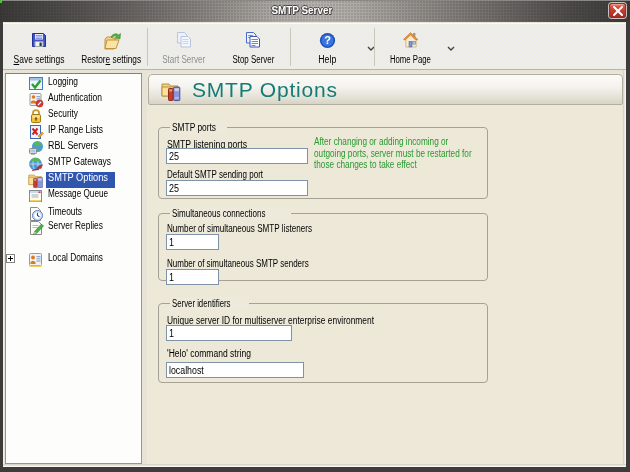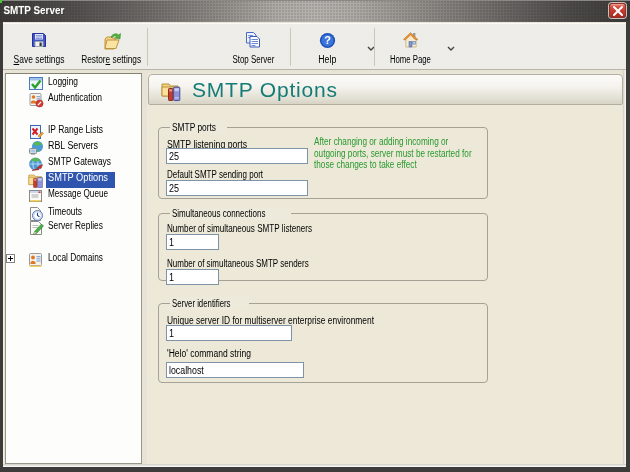--- a/index.html
+++ b/index.html
@@ -5,21 +5,21 @@
 * { margin:0; padding:0; box-sizing:border-box; }
 html,body { width:630px; height:472px; overflow:hidden; }
 body { font-family:"Liberation Sans",sans-serif; font-size:10px; color:#000; background:#3e3c3a; position:relative; }
 .abs { position:absolute; }
 .cx { display:inline-block; transform-origin:0 50%; white-space:nowrap; }
 .cxc { display:inline-block; transform-origin:50% 50%; white-space:nowrap; }
 #titlebar { left:0; top:0; width:630px; height:22px;
   background-image:radial-gradient(circle at 1px 1px,rgba(20,18,16,0.18) 0.6px,rgba(0,0,0,0) 0.9px),linear-gradient(90deg,#3b3938 0%,#4e4c4a 10%,#6a6765 22%,#8d8a86 34%,#aeaba7 44%,#b5b2ae 50%,#aeaba7 56%,#8d8a86 68%,#6a6765 80%,#4e4c4a 90%,#3b3938 100%);
   background-size:3px 3px, 100% 100%;
   border-top:1px solid #8a8884; }
-#titletext { left:0; top:4px; width:604px; font-weight:bold; font-size:11px; color:#fff;
+#titletext { left:0; top:4px; width:604px; text-align:center; font-weight:bold; font-size:11px; color:#fff;
   text-shadow:-1px 0 #4a4846, 1px 0 #4a4846, 0 -1px #4a4846, 0 1px #4a4846, 1px 1px #3a3836; }
 #closebtn { left:609px; top:3px; width:17px; height:15px; border-radius:3px;
   background:linear-gradient(180deg,#f0b09a 0%,#d85448 18%,#c03a30 55%,#ab2a22 100%);
   border:1px solid #903028; box-shadow:0 0 0 1px #c7c4bf; }
 #closebtn svg { position:absolute; left:2px; top:1px; }
 #inner { left:3px; top:22px; width:623px; height:445px; background:#e7e4d7; border-left:1px solid #f2f0ea; }
 #frameR { left:626px; top:22px; width:4px; height:450px; background:#3e3c3a; }
 #frameB { left:0px; top:467px; width:630px; height:5px; background:#3e3c3a; }
 #lightR { left:623px; top:23px; width:3px; height:443px; background:linear-gradient(90deg,#cfccc2,#ffffff); }
 #lightB { left:3px; top:464px; width:623px; height:3px; background:linear-gradient(180deg,#cfccc2,#ffffff); }
@@ -89,20 +89,30 @@
     </div>
   <div class="tbtn" style="left:63px;">
       <span class="ic"><svg width="18" height="18" viewBox="0 0 18 18">
           <path d="M2 7 l2 -2 h4 l1 1 h3 v2 h2 l-3 9 h-9 z" fill="#f5d287" stroke="#c09540"></path>
           <path d="M4 8 h12 l-3 8.5 h-11 z" fill="#fbe3a3" stroke="#c09540"></path>
           <path d="M8 5 c1.5 -3.5 6 -4 7.5 -2 l2 -1.5 l-0.5 5.5 l-5 -1 l1.6 -1.2 c-1.2 -1.4 -3.6 -0.8 -4.3 0.8 z" fill="#53b53c" stroke="#2e7d22" stroke-width="0.5"></path>
         </svg></span>
       <span class="lb"><span class="cxc" style="transform:scaleX(0.83)">Restor<u>e</u> settings</span></span>
     </div>
   <div class="sep" style="left:144px;"></div>
+  <div class="tbtn" style="left:136px;">
+      <span class="ic"><svg width="16" height="16" viewBox="0 0 16 16">
+          <path d="M1.5 0.5 h7 l2.5 2.5 v8 h-9.5 z" fill="#eef1f8" stroke="#b9c4de"></path>
+          <path d="M5 4.5 h7 l2.5 2.5 v8 h-9.5 z" fill="#f4f6fb" stroke="#b9c4de"></path>
+          <rect x="6.5" y="7" width="6" height="1" fill="#ccd6ea"></rect>
+          <rect x="6.5" y="9" width="6" height="1" fill="#ccd6ea"></rect>
+          <rect x="6.5" y="11" width="6" height="1" fill="#ccd6ea"></rect>
+        </svg></span>
+      <span class="lb gray"><span class="cxc" style="transform:scaleX(0.806)">Start Server</span></span>
+    </div>
   <div class="tbtn" style="left:205px;">
       <span class="ic"><svg width="16" height="16" viewBox="0 0 16 16">
           <path d="M1.5 0.5 h7 l2.5 2.5 v8 h-9.5 z" fill="#eef3fc" stroke="#4a68c8"></path>
           <rect x="3" y="3" width="5" height="1" fill="#7b96d8"></rect>
           <rect x="3" y="5" width="5" height="1" fill="#7b96d8"></rect>
           <path d="M5 4.5 h7 l2.5 2.5 v8 h-9.5 z" fill="#ffffff" stroke="#3a58bc"></path>
           <rect x="6.5" y="7" width="6.5" height="1" fill="#6a88d4"></rect>
           <rect x="6.5" y="9" width="6.5" height="1" fill="#6a88d4"></rect>
           <rect x="6.5" y="11" width="6.5" height="1" fill="#6a88d4"></rect>
           <rect x="6.5" y="13" width="4" height="1" fill="#6a88d4"></rect>
@@ -149,20 +159,30 @@
       <span class="ti"><svg width="16" height="16" viewBox="0 0 16 16">
           <rect x="2" y="1.5" width="11" height="12" rx="1" fill="#f2f2f0" stroke="#9a9a9a"></rect>
           <circle cx="5.5" cy="5" r="1.8" fill="#e07820"></circle>
           <path d="M3 10 c0 -2 5 -2 5 0 v1.5 h-5 z" fill="#e07820"></path>
           <rect x="8.5" y="4" width="3.5" height="1.2" fill="#88a8d8"></rect>
           <rect x="8.5" y="6.2" width="3.5" height="1.2" fill="#88a8d8"></rect>
           <circle cx="11.5" cy="11.5" r="3.6" fill="#d33a30" stroke="#a02020" stroke-width="0.5"></circle>
           <rect x="9.2" y="10.9" width="4.6" height="1.3" fill="#fff" transform="rotate(-45 11.5 11.5)"></rect>
         </svg></span>
       <span class="tt"><span class="cx" style="transform:scaleX(0.852)">Authentication</span></span>
+    </div>
+  <div class="trow" style="top:34px;">
+      <span class="ti"><svg width="16" height="16" viewBox="0 0 16 16">
+          <path d="M5 7 v-2.2 c0 -3.6 6 -3.6 6 0 V7" stroke="#c89a28" stroke-width="1.8" fill="none"></path>
+          <rect x="3.5" y="6.5" width="9" height="8" rx="1.2" fill="#f3c23a" stroke="#a87818"></rect>
+          <rect x="4.3" y="7.3" width="7.4" height="3" rx="1" fill="#fbe08a"></rect>
+          <circle cx="8" cy="10.5" r="1.2" fill="#7a5a10"></circle>
+          <rect x="7.5" y="11" width="1" height="2.2" fill="#7a5a10"></rect>
+        </svg></span>
+      <span class="tt"><span class="cx" style="transform:scaleX(0.83)">Security</span></span>
     </div>
   <div class="trow" style="top:50px;">
       <span class="ti"><svg width="16" height="16" viewBox="0 0 16 16">
           <rect x="2.5" y="1.5" width="10" height="13" fill="#eef4fc" stroke="#3a68b8"></rect>
           <path d="M4.5 4.5 l5 6 M9.5 4.5 l-5 6" stroke="#d02020" stroke-width="2"></path>
           <path d="M10 12 l4 -4 l1.5 1.5 l-4 4 z" fill="#f0a030" stroke="#b87010" stroke-width="0.5"></path>
         </svg></span>
       <span class="tt"><span class="cx" style="transform:scaleX(0.848)">IP Range Lists</span></span>
     </div>
   <div class="trow" style="top:82px;">

